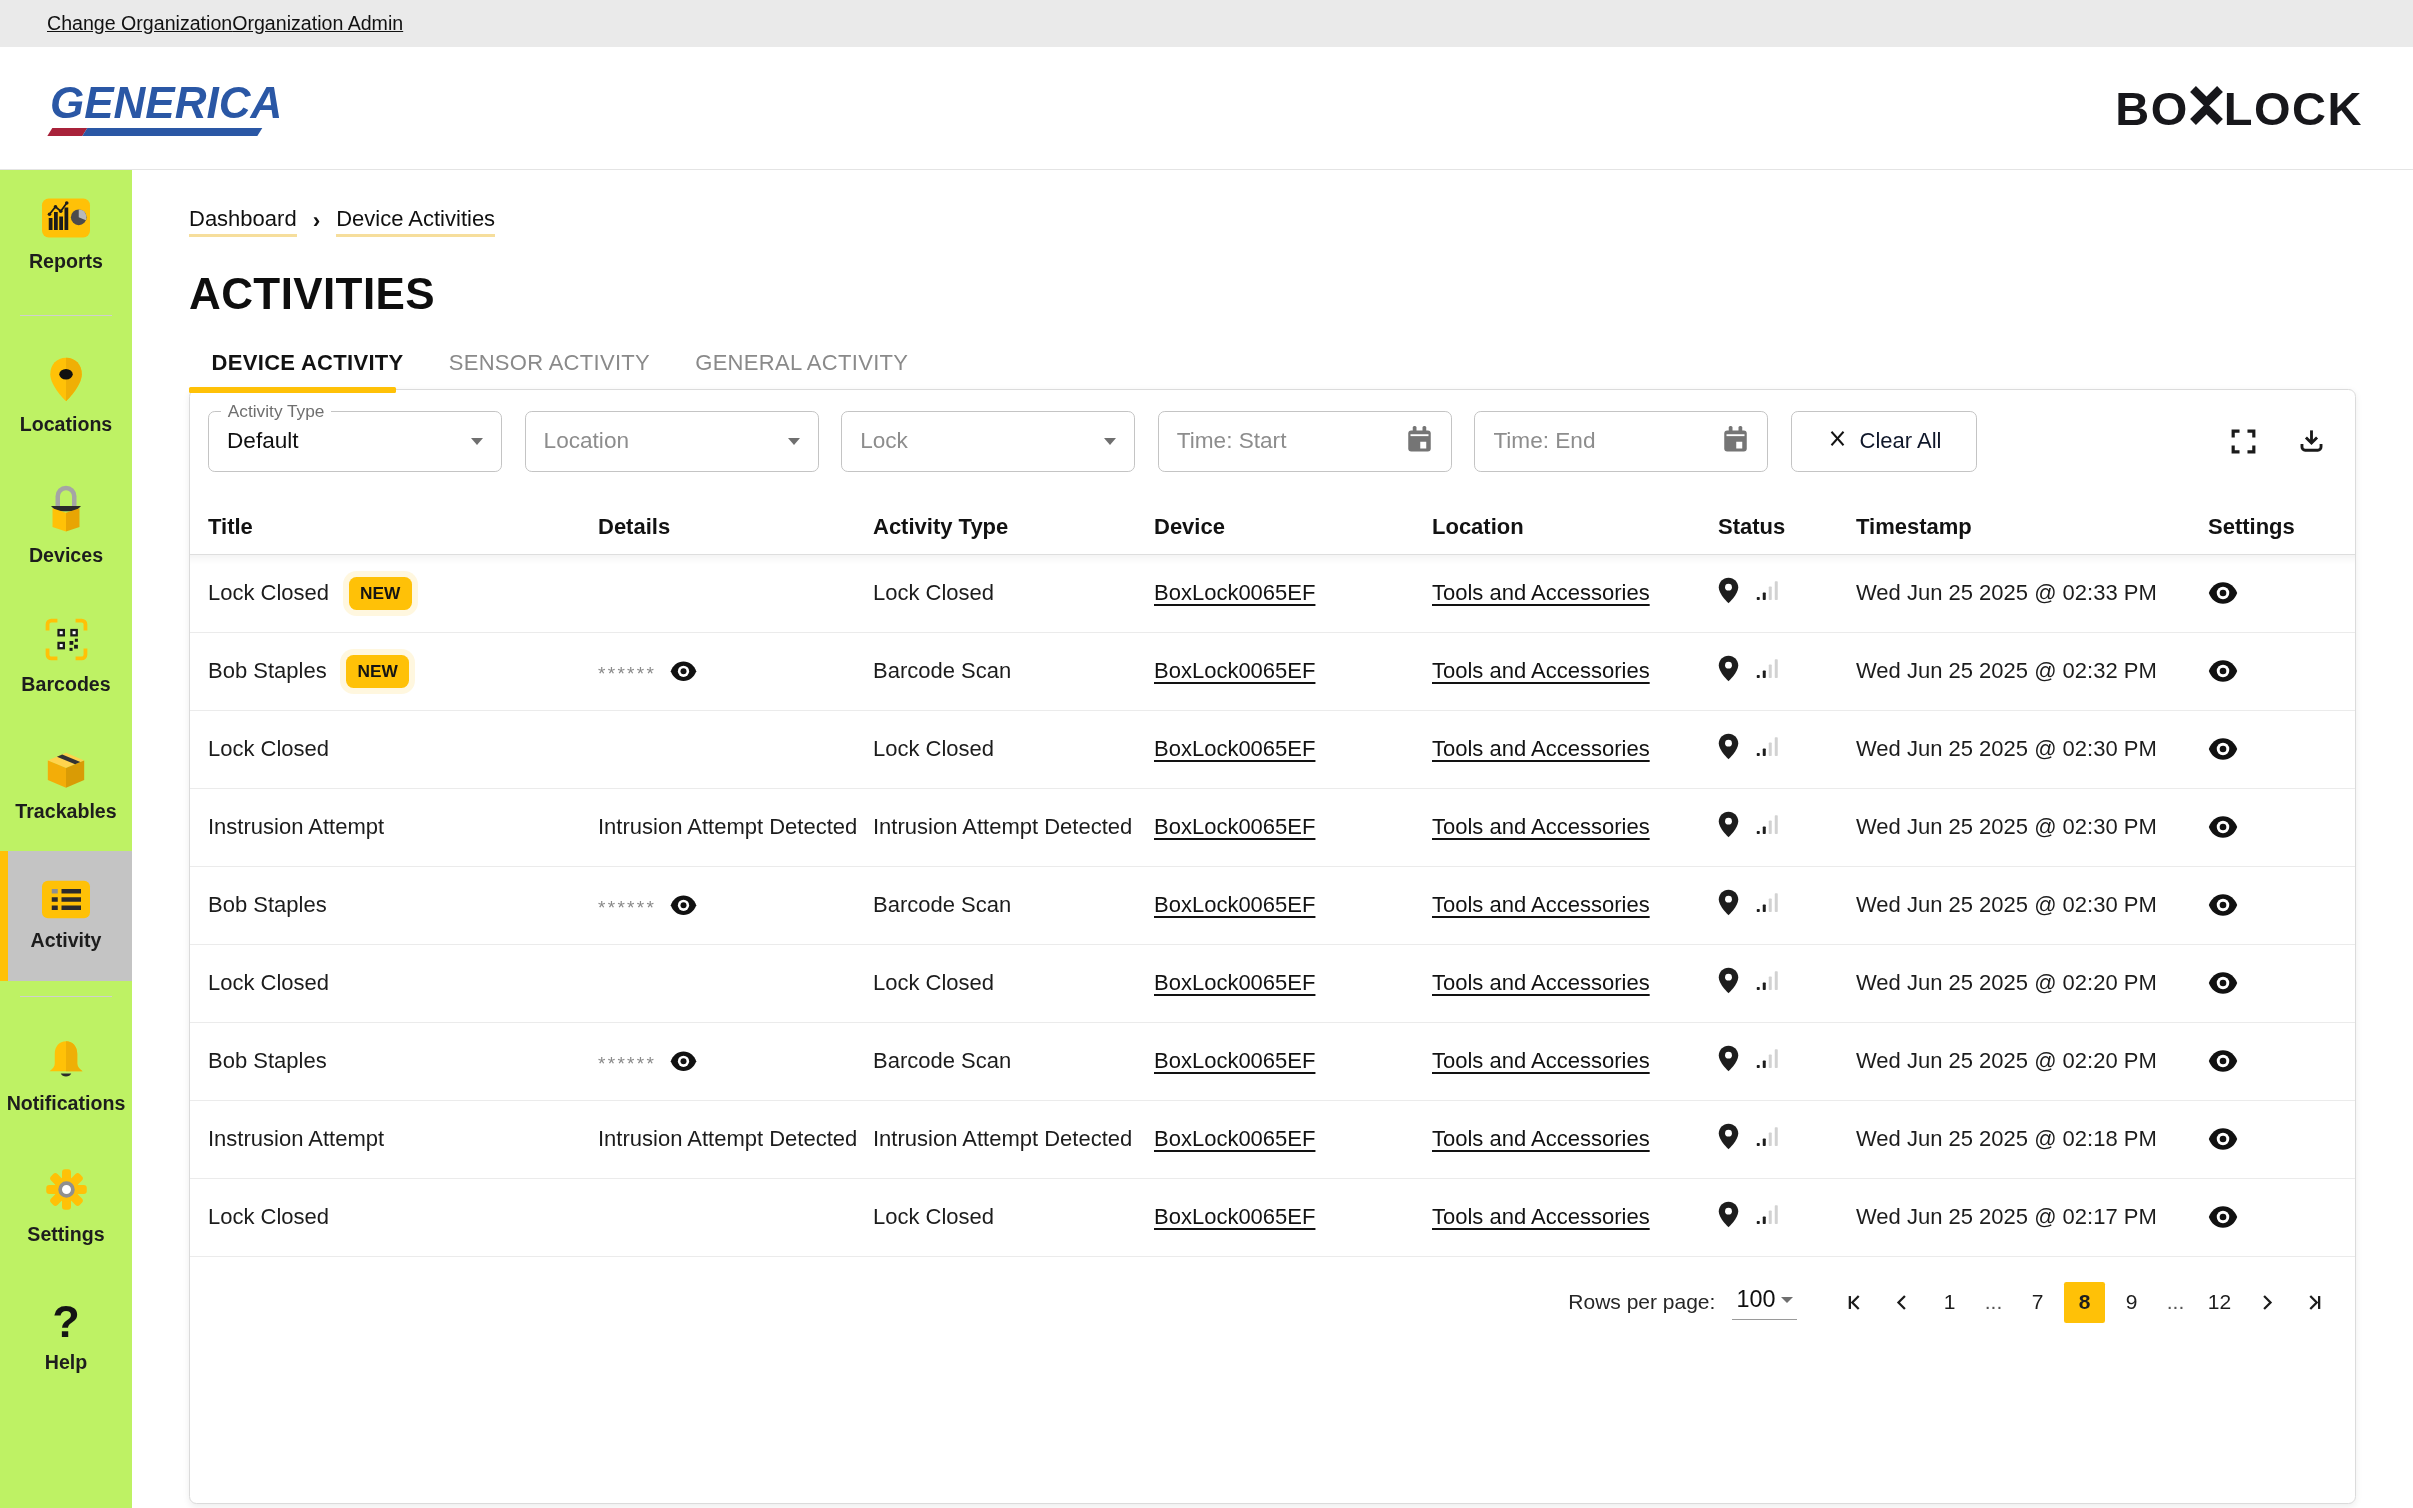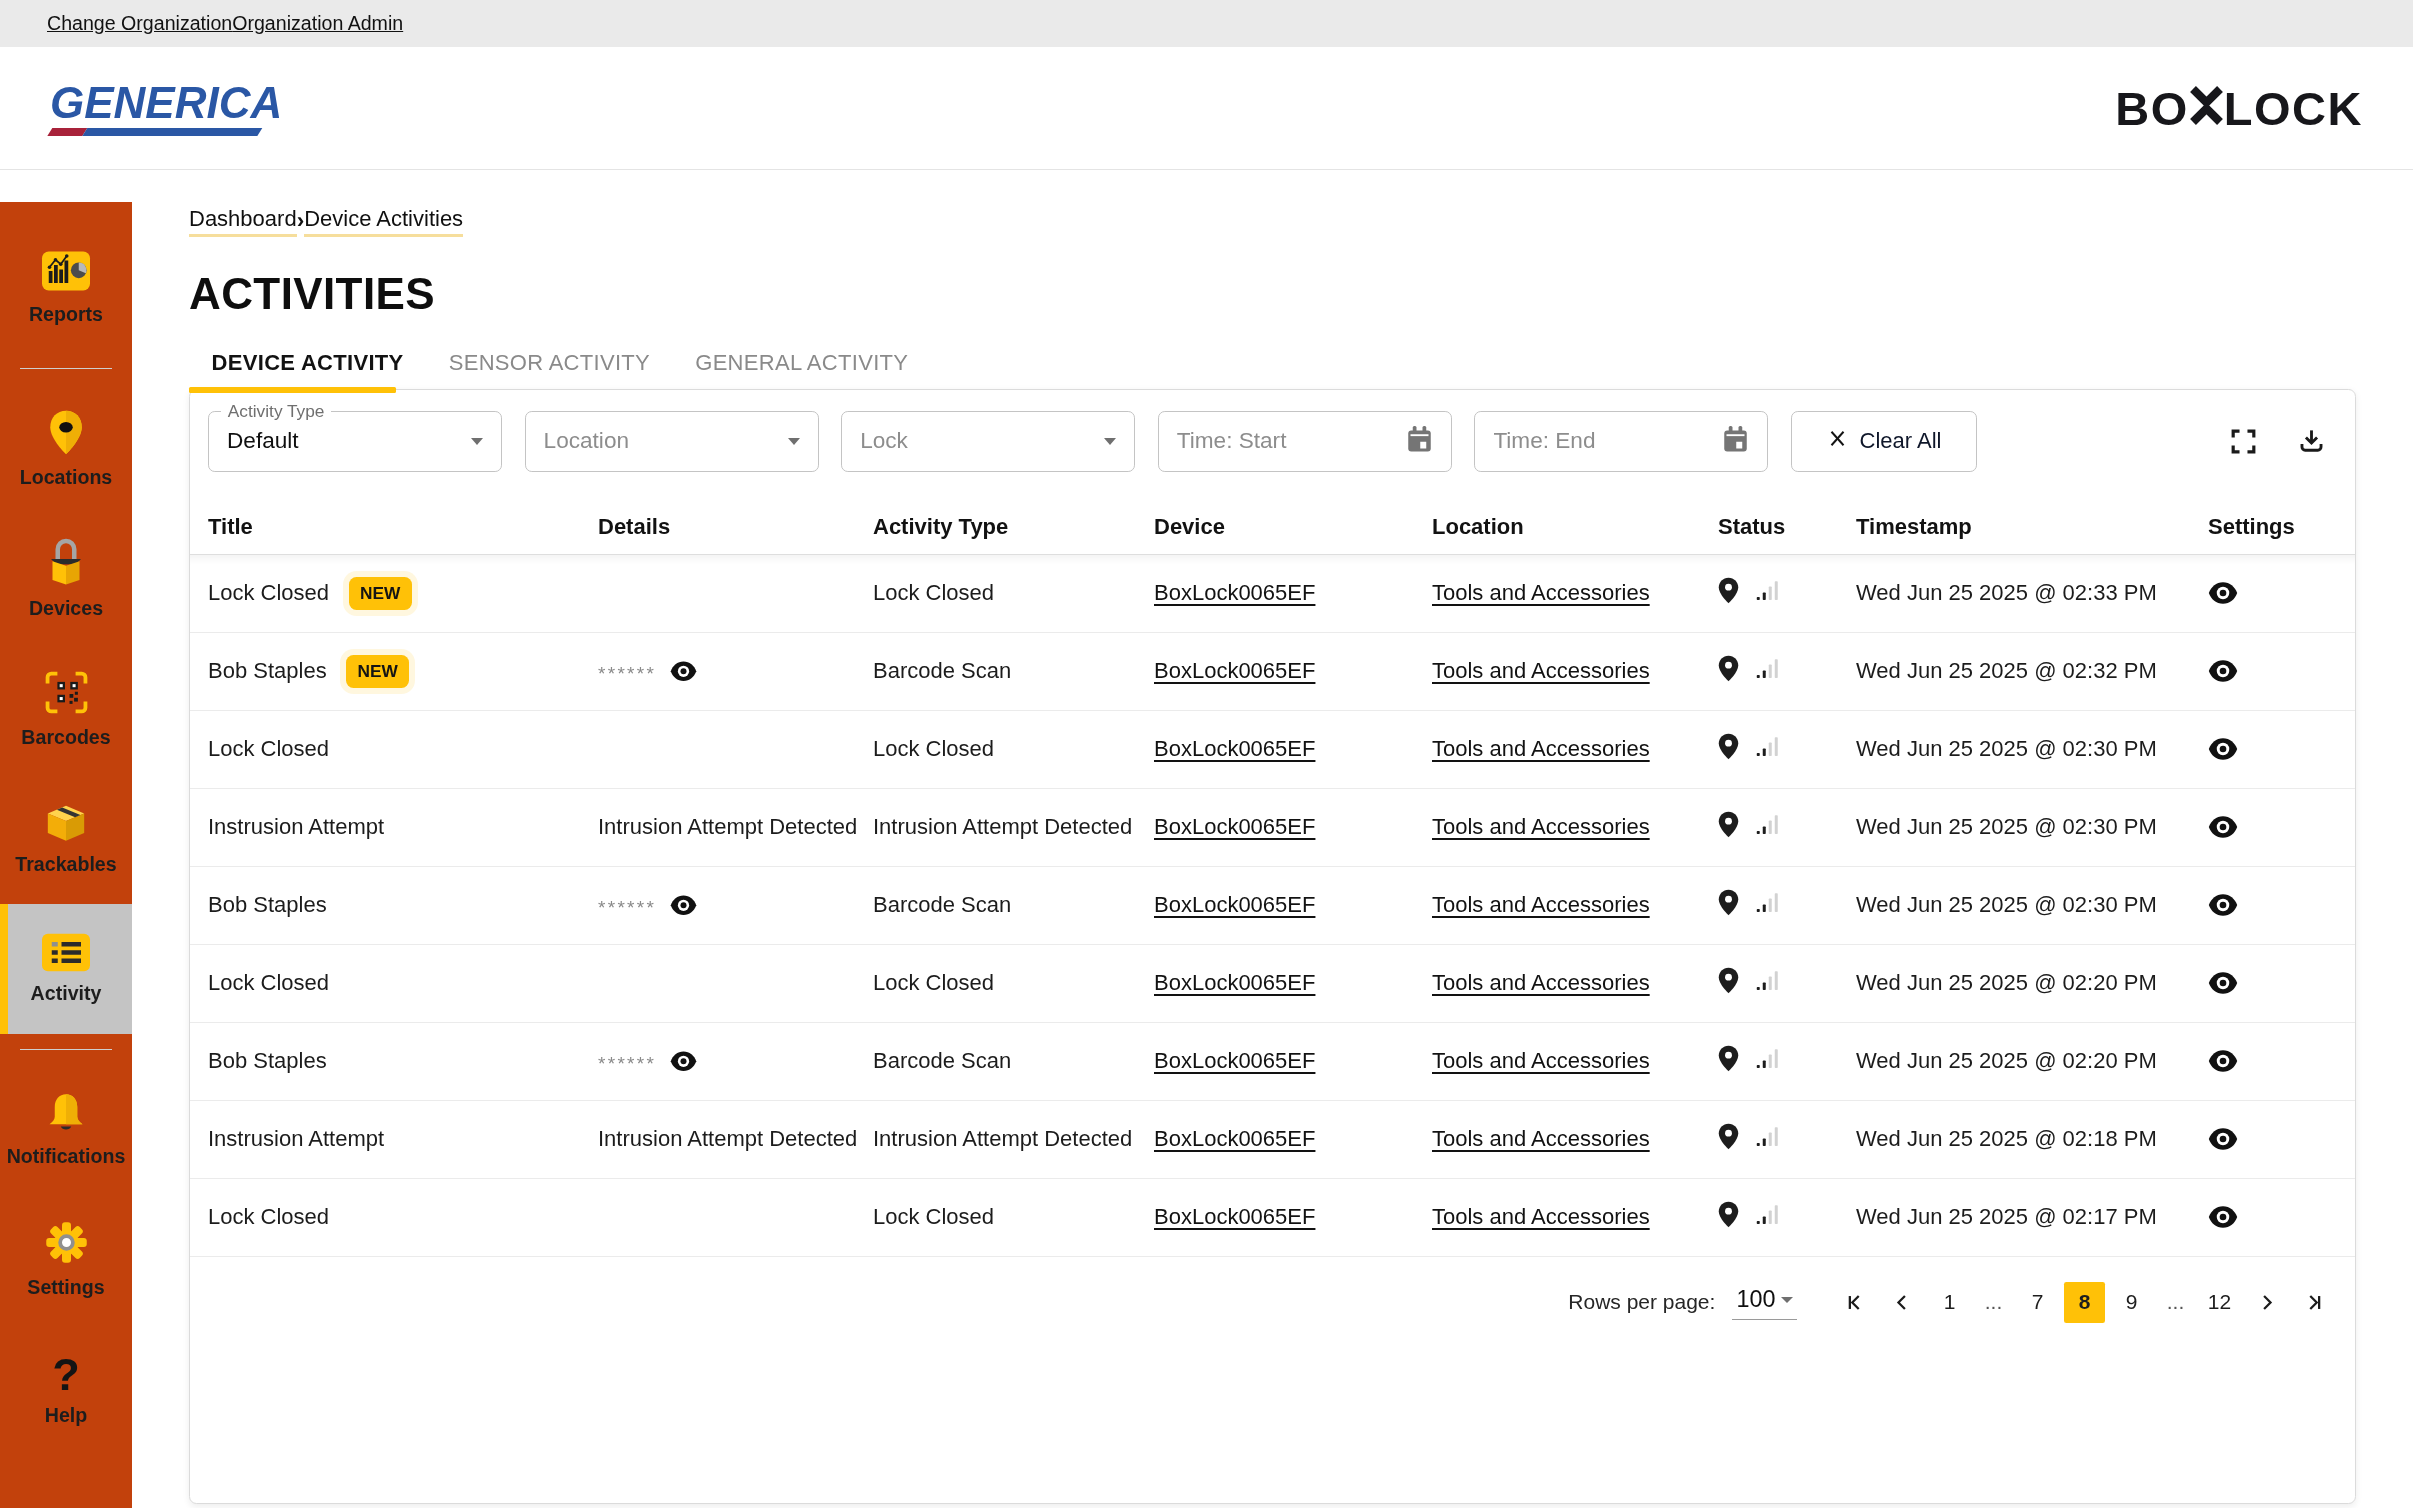--- a/index.html
+++ b/index.html
@@ -14,31 +14,31 @@
   .appheader { height:123px; display:flex; align-items:center; justify-content:space-between; padding:0 50px; border-bottom:0.8px solid #E4E4E4; background:#fff; }
   .generica { display:inline-block; }
   .generica .gtext { font-style:italic; font-weight:900; font-size:44px; color:#2A57A5; letter-spacing:0; line-height:1; }
   .generica .gbar { height:7.5px; display:flex; margin-top:3px; transform:skewX(-32deg); width:210px; }
   .generica .gbar .red { width:35px; background:#A8223A; }
   .generica .gbar .blue { flex:1; background:#2A57A5; }
   .boxlock { display:flex; align-items:center; font-weight:900; font-size:47px; color:#17171B; letter-spacing:1.5px; }
 
   
   .bodywrap { display:flex; height:1339px; }
-  .sidebar { width:132px; background:#c2410c; padding-top:21px; flex:none;margin-top:32px; }
+  .sidebar { width:132px; background:#bef264; flex:none; }
   .sb-item { height:130px; display:flex; flex-direction:column; align-items:center; justify-content:center; gap:7.5px; position:relative; cursor:pointer; }
   .sb-item.active { background:#C4C4C4; }
   .sb-item.active::before { content:""; position:absolute; left:0; top:0; bottom:0; width:7.5px; background:#FFC107; }
   .sb-label { font-size:19.6px; font-weight:700; color:#1d1d1d; }
   .sb-divider { height:0.8px; background:#CFCFCF; margin:15px 19.6px; }
   .qmark { font-size:45px; font-weight:900; color:#141414; line-height:1; }
 
   
   main { flex:1; padding:0 57px; }
-  .breadcrumb { margin-top:36px; display:flex; align-items:center; gap:0; font-size:22px; }
+  .breadcrumb { margin-top:36px; display:flex; align-items:center; gap:16px; font-size:22px; }
   .breadcrumb .bclink { color:#101010; text-decoration:none; border-bottom:3px solid #F6DE9C; padding-bottom:2.3px; cursor:pointer; }
   .breadcrumb .sep { font-size:22.6px; font-weight:700; color:#111; margin-top:-1.5px; }
   .pagetitle { margin-top:32px; font-size:44px; font-weight:900; letter-spacing:0.4px; color:#0e0e0e; }
   .tabs { display:flex; margin-top:16.6px; }
   .tab { padding:0 22.6px; line-height:53px; font-size:22px; font-weight:500; color:#8a8a8a; letter-spacing:0.3px; cursor:pointer; }
   .tab.active { color:#121212; font-weight:700; }
 
   
   .panel { position:relative; border:0.8px solid #DBDBDB; border-radius:7.5px; box-shadow:0 2.3px 7.5px rgba(0,0,0,0.07); height:1115px; background:#fff; }
   .tab-underline { position:absolute; top:-3px; left:-0.8px; width:207px; height:6px; background:#FFC107; border-radius:1.5px; }

